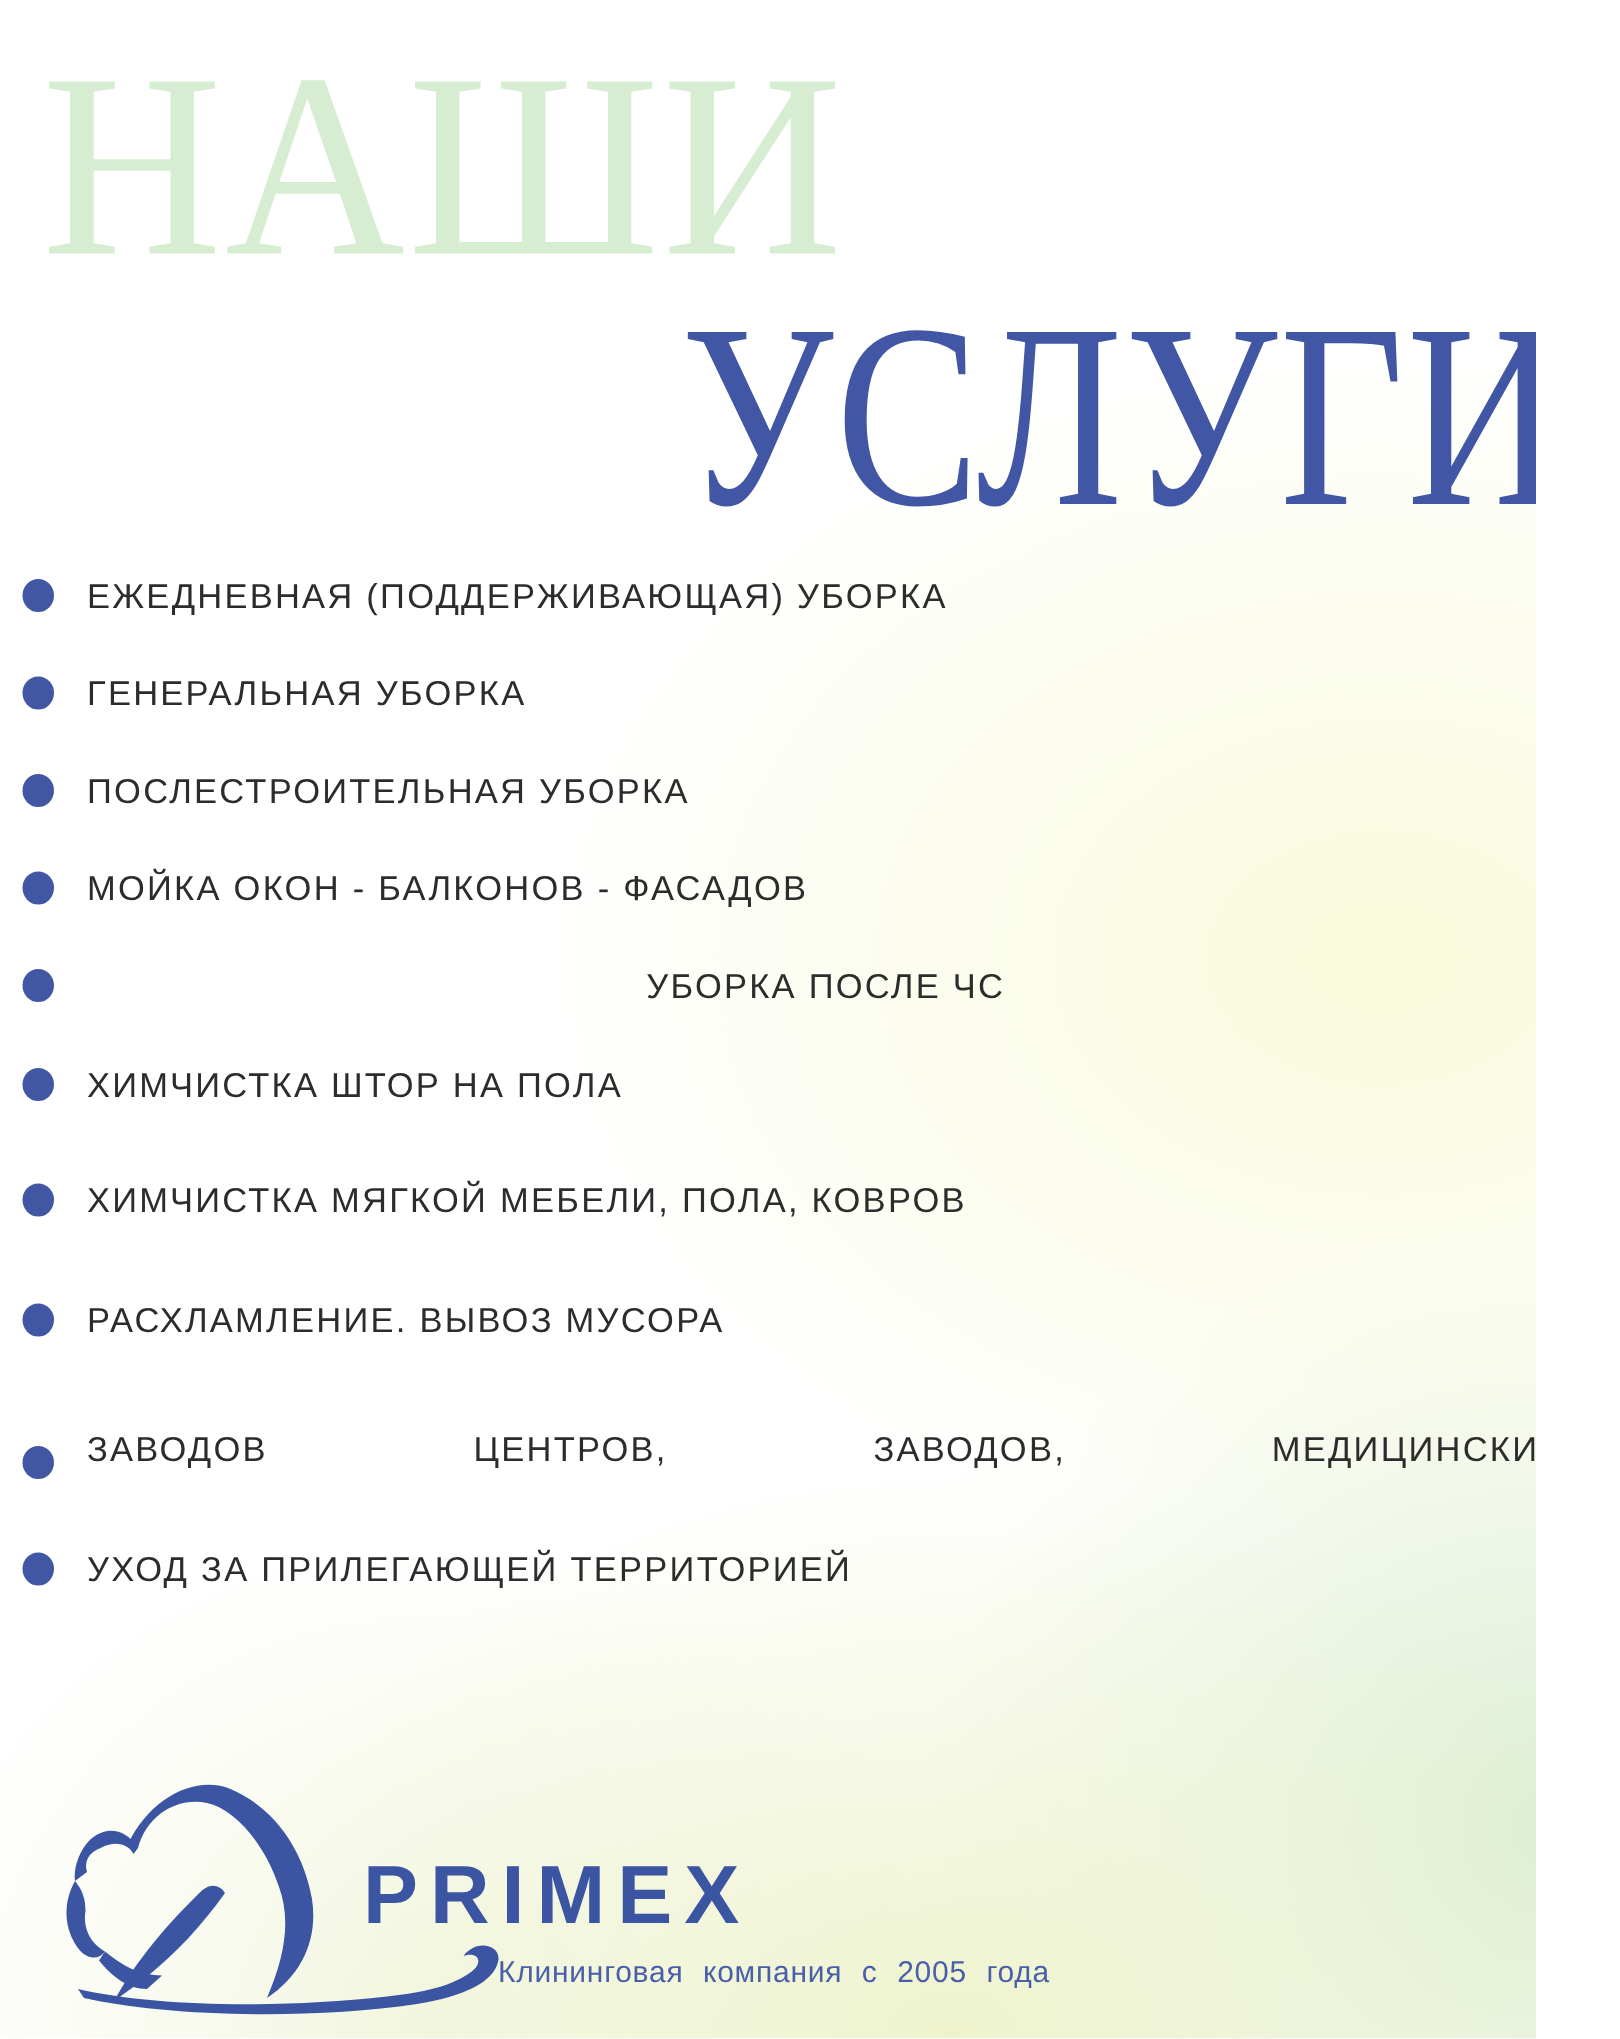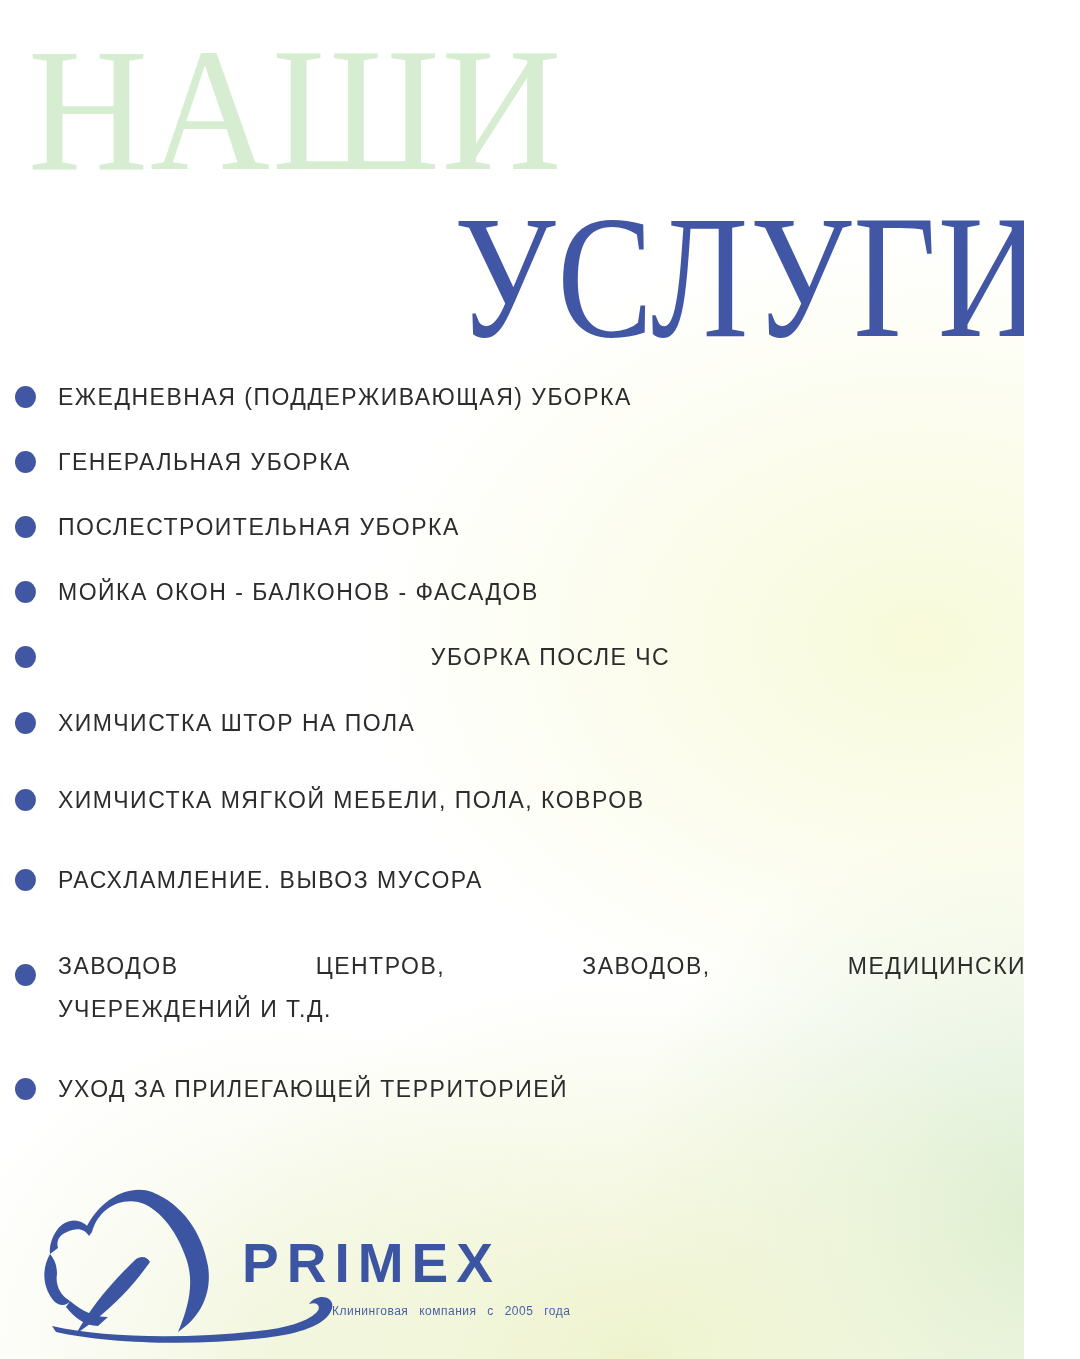--- a/index.html
+++ b/index.html
@@ -89,21 +89,21 @@
     font-size:55px;
     font-weight:bold;
     letter-spacing:8px;
     line-height:1;
     color:#3c55a3;
     white-space:nowrap;
   }
   .logo-tagline{
     position:absolute;
     left:302px;top:124px;
-    font-size:12px;
+    font-size:20px;
     letter-spacing:0.5px;
     word-spacing:7px;
     color:#4a5fa9;
     white-space:nowrap;
   }
 </style>
 </head>
 <body>
 
 <div class="page">
@@ -146,21 +146,20 @@
       </li>
       <li class="service-item multiline">
         <span class="bullet"></span>
         <div class="service-text">
           <div class="jline">
             <span>ЗАВОДОВ</span>
             <span>ЦЕНТРОВ,</span>
             <span>ЗАВОДОВ,</span>
             <span>МЕДИЦИНСКИХ</span>
           </div>
-          <div>УЧЕРЕЖДЕНИЙ И Т.Д.</div>
         </div>
       </li>
       <li class="service-item">
         <span class="bullet"></span>
         <div class="service-text">УХОД ЗА ПРИЛЕГАЮЩЕЙ ТЕРРИТОРИЕЙ</div>
       </li>
     </ul>
 
   <div class="logo">
     <svg class="logo-cat" viewBox="0 0 330 165" xmlns="http://www.w3.org/2000/svg" aria-hidden="true">

